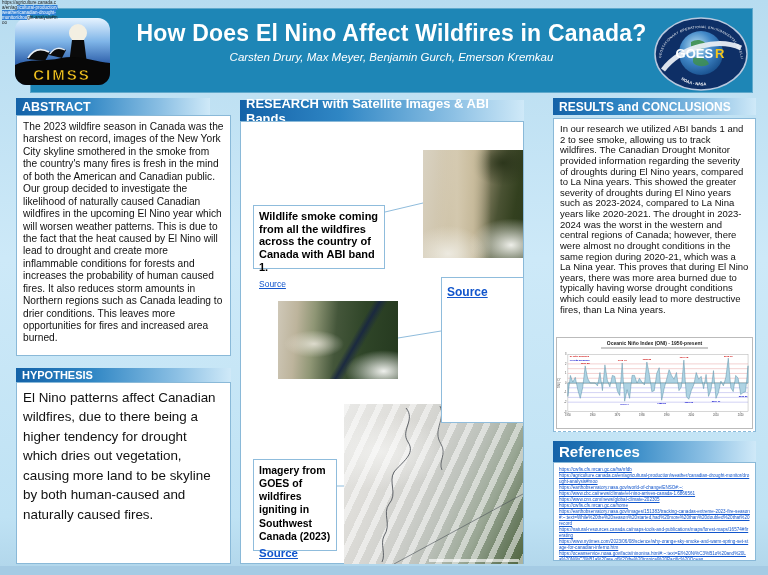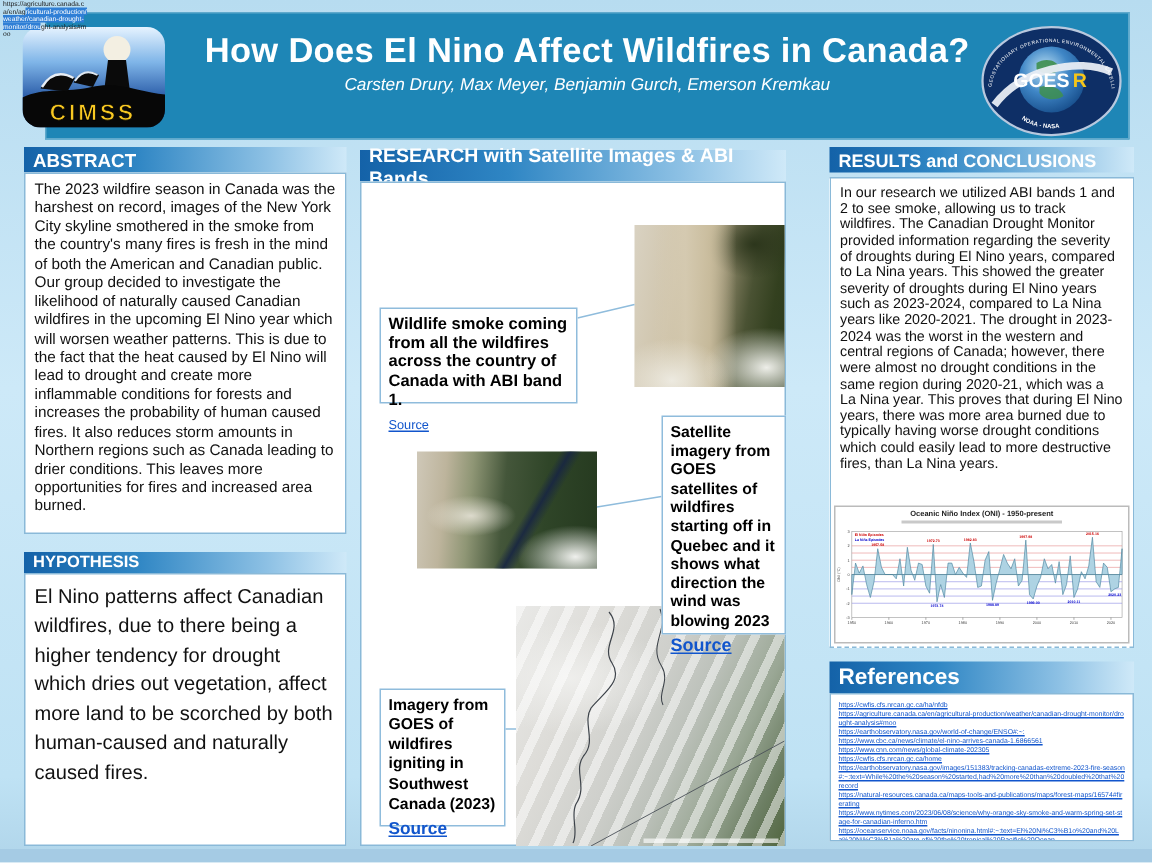--- a/index.html
+++ b/index.html
@@ -97,32 +97,32 @@
     <path d="M38,26 C44,22 52,24 54,30 C50,34 42,34 38,30 Z" fill="#3e8f4e" opacity="0.9"></path>
     <path d="M40,42 C46,40 54,42 56,48 C50,52 42,50 40,46 Z" fill="#3e8f4e" opacity="0.85"></path>
     <path d="M 10,54 C 28,30 66,22 88,32" stroke="#e8edf4" stroke-width="5" fill="none" opacity="0.95"></path>
     <text font-size="3.2" fill="#fff" letter-spacing="0.4"><textPath href="#ringpath" startOffset="2">GEOSTATIONARY OPERATIONAL ENVIRONMENTAL SATELLITE SERIES</textPath></text>
     <text x="47" y="42" text-anchor="middle" font-size="13" font-weight="bold">
       <tspan fill="#ffffff">GOES</tspan><tspan fill="#f5c518" dx="2">R</tspan>
     </text>
     <text font-size="4" fill="#fff" font-weight="bold"><textPath href="#bottompath" startOffset="6">NOAA - NASA</textPath></text>
   </svg>
 
-  <div class="barhead" style="left:16px;top:98px;width:215px;height:17px;font-size:12.5px;">
+  <div class="barhead" style="left:16px;top:98px;width:194px;height:17px;font-size:12.5px;">
     <span>ABSTRACT</span>
   </div>
   <div class="panel" style="left:16px;top:115px;width:215px;height:241px;">
     <p class="abstract-p">The 2023 wildfire season in Canada was the harshest on record, images of the New York City skyline smothered in the smoke from the country's many fires is fresh in the mind of both the American and Canadian public. Our group decided to investigate the likelihood of naturally caused Canadian wildfires in the upcoming El Nino year which will worsen weather patterns. This is due to the fact that the heat caused by El Nino will lead to drought and create more inflammable conditions for forests and increases the probability of human caused fires. It also reduces storm amounts in Northern regions such as Canada leading to drier conditions. This leaves more opportunities for fires and increased area burned.</p>
   </div>
 
   <div class="barhead" style="left:16px;top:368px;width:215px;height:14px;font-size:11px;">
     <span>HYPOTHESIS</span>
   </div>
   <div class="panel" style="left:16px;top:382px;width:215px;height:182px;">
-    <p class="hyp-p">El Nino patterns affect Canadian wildfires, due to there being a higher tendency for drought which dries out vegetation, affect more land to be scorched by both human-caused and naturally caused fires.</p>
+    <p class="hyp-p">El Nino patterns affect Canadian wildfires, due to there being a higher tendency for drought which dries out vegetation, causing more land to be skyline by both human-caused and naturally caused fires.</p>
   </div>
 
   <div class="barhead" style="left:240px;top:100px;width:284px;height:21px;font-size:13px;">
     <span>RESEARCH with Satellite Images &amp; ABI Bands</span>
   </div>
   <div class="panel" style="left:240px;top:121px;width:284px;height:443px;"></div>
 
   <div class="satimg" style="left:423px;top:150px;width:100px;height:108px;
        background:
          radial-gradient(60px 38px at 88% 88%, rgba(248,248,244,0.95) 0%, rgba(248,248,244,0) 70%),
@@ -156,21 +156,20 @@
     <line x1="398" y1="338" x2="441" y2="331" stroke="#8fbcdc" stroke-width="1"></line>
     <line x1="335" y1="486" x2="344" y2="486" stroke="#8fbcdc" stroke-width="1"></line>
   </svg>
 
   <div class="callout" style="left:253px;top:186px;width:132px;height:64px;">
     <span class="ctext" style="font-size:11px;line-height:1.15;">Wildlife smoke coming from all the wildfires across the country of Canada with ABI band 1.</span>
     <a href="#" style="font-size:8.5px;">Source</a>
   </div>
 
   <div class="callout" style="left:441px;top:258px;width:83px;height:146px;">
-    <span class="ctext" style="font-size:10.5px;line-height:1.2;">Satellite imagery from GOES satellites of wildfires starting off in Quebec and it shows what direction the wind was blowing 2023</span>
     <a href="#" style="font-size:12px;font-weight:bold;">Source</a>
   </div>
 
   <div class="callout" style="left:253px;top:440px;width:84px;height:92px;">
     <span class="ctext" style="font-size:10.5px;line-height:1.25;">Imagery from GOES of wildfires igniting in Southwest Canada (2023)</span>
     <a href="#" style="font-size:11.5px;font-weight:bold;">Source</a>
   </div>
 
   <div class="barhead" style="left:553px;top:98px;width:203px;height:17px;font-size:12px;">
     <span>RESULTS and CONCLUSIONS</span>

